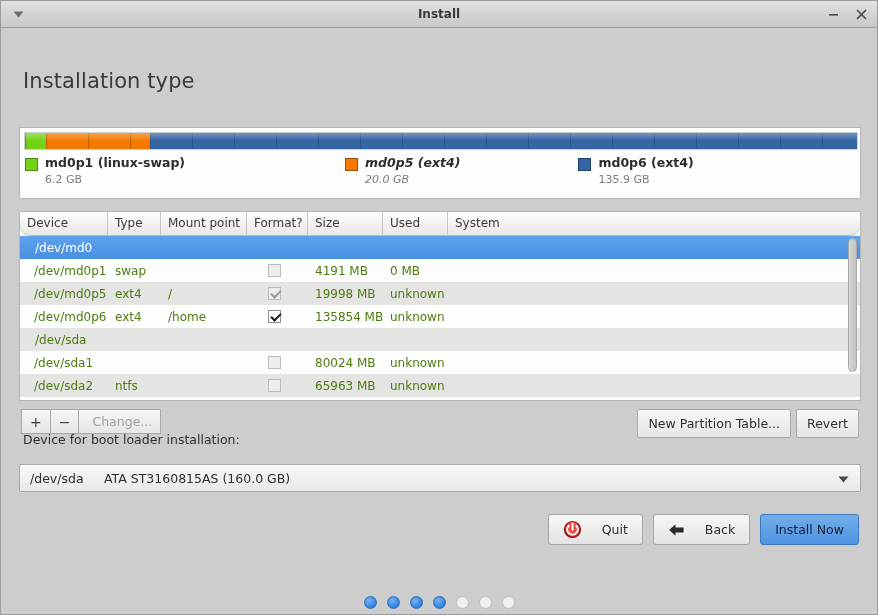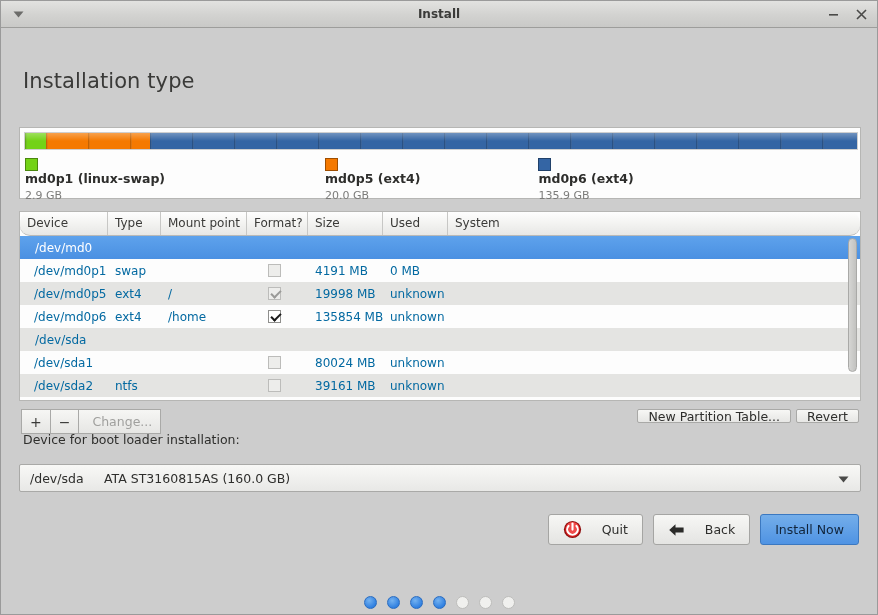--- a/index.html
+++ b/index.html
@@ -78,21 +78,21 @@
   }
   .seg .ticks {
     position:absolute; left:0; top:0; right:0; bottom:0;
     background-size: 42px 100%;
     background-image: linear-gradient(to right, rgba(0,0,0,.20) 1px, rgba(255,255,255,.12) 2px, transparent 2px);
   }
   .legend {
     position: absolute; left: 5px; top: 27px; right: 4px;
     display: flex;
   }
-  .leg-item { display: flex; flex-direction: column; }
+  .leg-item { display: flex; }
   .leg-sw {
     width: 13px; height: 13px; margin-top: 3px; margin-right: 7px;
     border: 1px solid rgba(0,0,0,.35);
     flex: none;
   }
   .leg-txt { line-height: 1.25; }
   .leg-name { font-size: 12.5px; font-weight: bold; color: #2e2e2c; white-space: nowrap; }
   .leg-size { font-size: 11px; color: #7c7c7a; margin-top: 2px; }
 
   
@@ -110,21 +110,21 @@
     border-radius: 10px;
   }
   .th {
     font-size: 12px; color: #3a3a38;
     padding: 4px 0 0 7px;
     border-right: 1px solid #c7c7c5;
     overflow: hidden; white-space: nowrap;
   }
   .th:last-child { border-right: none; }
   .tbody { flex: 1; position: relative; overflow: hidden; }
-  .row { display: flex; height: 23px; align-items: center; font-size: 12px; color: #0369a1; }
+  .row { display: flex; height: 23px; align-items: center; font-size: 12px; color: #4d7c0f; }
   .row.odd  { background: #fdfdfd; }
   .row.even { background: #e4e4e2; }
   .row.group { background: #e4e4e2; }
   .row.selected { background: linear-gradient(to bottom,#5ea2ec 0%, #4a90e2 100%); color: #ffffff; }
   .cell { padding-left: 7px; overflow: hidden; white-space: nowrap; }
   .cell.device { padding-left: 14px; }
   .row.group .cell.device, .row.selected .cell.device { padding-left: 15px; }
   .cell.fmt { display: flex; align-items: center; justify-content: flex-start; padding-left: 21px; }
 
   .chk {
@@ -162,21 +162,21 @@
     border: 1px solid #a9a9a7;
     border-right: none;
     display: flex; align-items: center; justify-content: center;
   }
   .tbtn:last-child { border-right: 1px solid #a9a9a7; }
   .tbtn.disabled { color: #a0a09e; padding-left: 13px; }
   .tbtn .glyph { font-size: 14px; line-height: 1; }
 
   .tool-right { position: absolute; right: 18px; top: 381px; display: flex; gap: 5px; }
   .btn {
-    height: 14px; padding: 0 10px;
+    height: 29px; padding: 0 10px;
     font-size: 12.5px; color: #2e2e2c;
     background: linear-gradient(to bottom,#f7f7f5 0%,#e6e6e4 100%);
     border: 1px solid #a9a9a7; border-radius: 2px;
     display: flex; align-items: center; justify-content: center;
   }
 
   .bootloader-label {
     position: absolute; left: 22px; top: 404px;
     font-size: 12.5px; color: #2e2e2c;
   }
@@ -266,24 +266,24 @@
           </div>
           <div class="seg" style="width: 85%; background: rgb(52, 101, 164);">
             <div class="ticks"></div>
           </div>
         </div>
       <div class="legend" id="legend">
           <div class="leg-item" style="margin-left: 0px;">
             <div class="leg-sw" style="background: rgb(115, 210, 22);"></div>
             <div class="leg-txt">
               <div class="leg-name">md0p1 (linux-swap)</div>
-              <div class="leg-size">2.9 GB</div>
-            </div>
-          </div>
-          <div class="leg-item" style="margin-left: 160px;">
+              <div class="leg-size">6.2 GB</div>
+            </div>
+          </div>
+          <div class="leg-item" style="margin-left: 160px; font-style: italic;">
             <div class="leg-sw" style="background: rgb(245, 121, 0);"></div>
             <div class="leg-txt">
               <div class="leg-name">md0p5 (ext4)</div>
               <div class="leg-size">20.0 GB</div>
             </div>
           </div>
           <div class="leg-item" style="margin-left: 118px;">
             <div class="leg-sw" style="background: rgb(52, 101, 164);"></div>
             <div class="leg-txt">
               <div class="leg-name">md0p6 (ext4)</div>
@@ -366,21 +366,21 @@
             <div class="cell" style="width: 65px;">unknown</div>
             <div class="cell" style="width: 398px;"></div>
           </div>
           <div class="row even">
             <div class="cell device" style="width: 88px;">/dev/sda2</div>
             <div class="cell" style="width: 53px;">ntfs</div>
             <div class="cell" style="width: 86px;"></div>
             <div class="cell fmt" style="width: 61px;">
               <div class="chk dim"></div>
             </div>
-            <div class="cell" style="width: 75px;">39161 MB</div>
+            <div class="cell" style="width: 75px;">65963 MB</div>
             <div class="cell" style="width: 65px;">unknown</div>
             <div class="cell" style="width: 398px;"></div>
           </div>
           <div class="vscroll">
           <div class="vthumb"></div>
         </div>
       </div>
     </div>
 
     <div class="tool-left">

